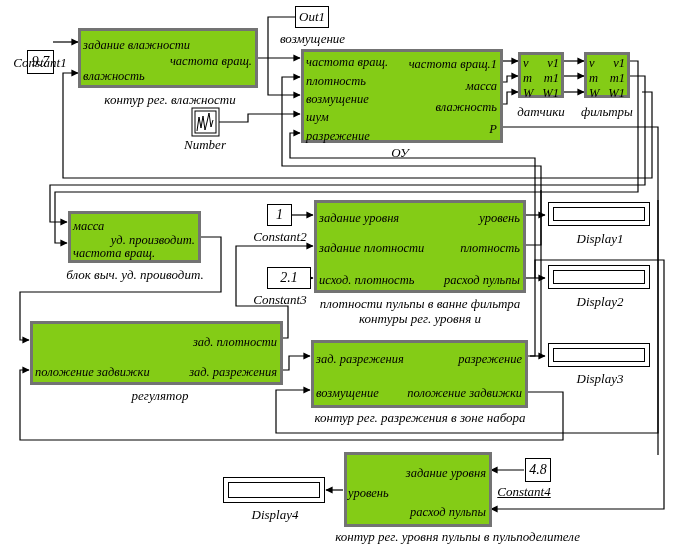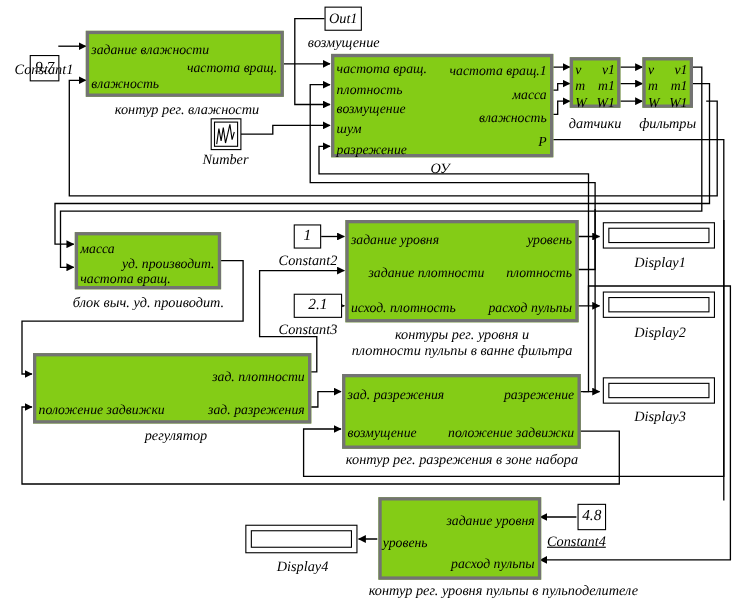--- a/index.html
+++ b/index.html
@@ -144,29 +144,29 @@
 </div>
 <div class="lbl" style="left:45px;top:267px;width:180px;">блок выч. уд. проиводит.</div>
 
 <div class="const" style="left:267px;top:204px;width:25px;height:22px;line-height:20px;">1</div>
 <div class="lbl" style="left:245px;top:229px;width:70px;">Constant2</div>
 <div class="const" style="left:267px;top:267px;width:44px;height:22px;line-height:20px;">2.1</div>
 <div class="lbl" style="left:245px;top:292px;width:70px;">Constant3</div>
 
 <div class="blk" style="left:314px;top:200px;width:212px;height:93px;">
   <span class="t" style="left:2px;top:8px;">задание уровня</span>
-  <span class="t" style="left:2px;top:38px;margin-left:16px;">задание плотности</span>
+  <span class="t" style="left:2px;top:38px;">задание плотности</span>
   <span class="t" style="left:2px;top:70px;">исход. плотность</span>
   <span class="t r" style="right:3px;top:8px;">уровень</span>
   <span class="t r" style="right:3px;top:38px;">плотность</span>
   <span class="t r" style="right:3px;top:70px;">расход пульпы</span>
 </div>
 <div class="lbl" style="left:290px;top:296px;width:260px;">
+  <div>плотности пульпы в ванне фильтра</div>
   <div>контуры рег. уровня и</div>
-  <div>плотности пульпы в ванне фильтра</div>
 </div>
 
 <div class="disp" style="left:548px;top:202px;width:102px;height:24px;">
     <div class="inner"></div>
   </div>
 <div class="lbl" style="left:560px;top:231px;width:80px;">Display1</div>
 <div class="disp" style="left:548px;top:265px;width:102px;height:24px;">
     <div class="inner"></div>
   </div>
 <div class="lbl" style="left:560px;top:294px;width:80px;">Display2</div>

